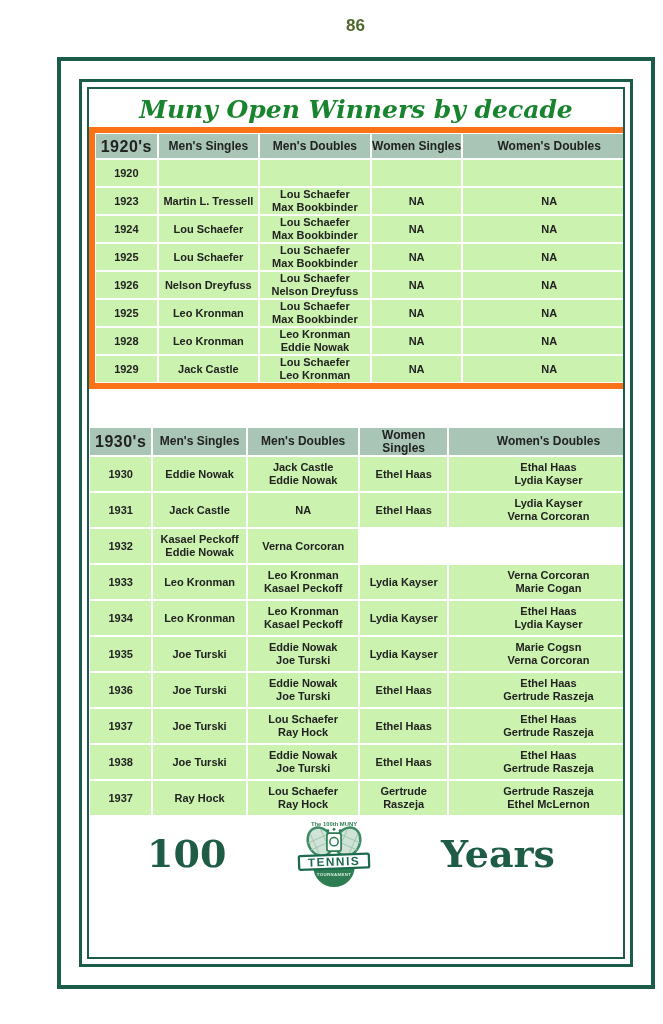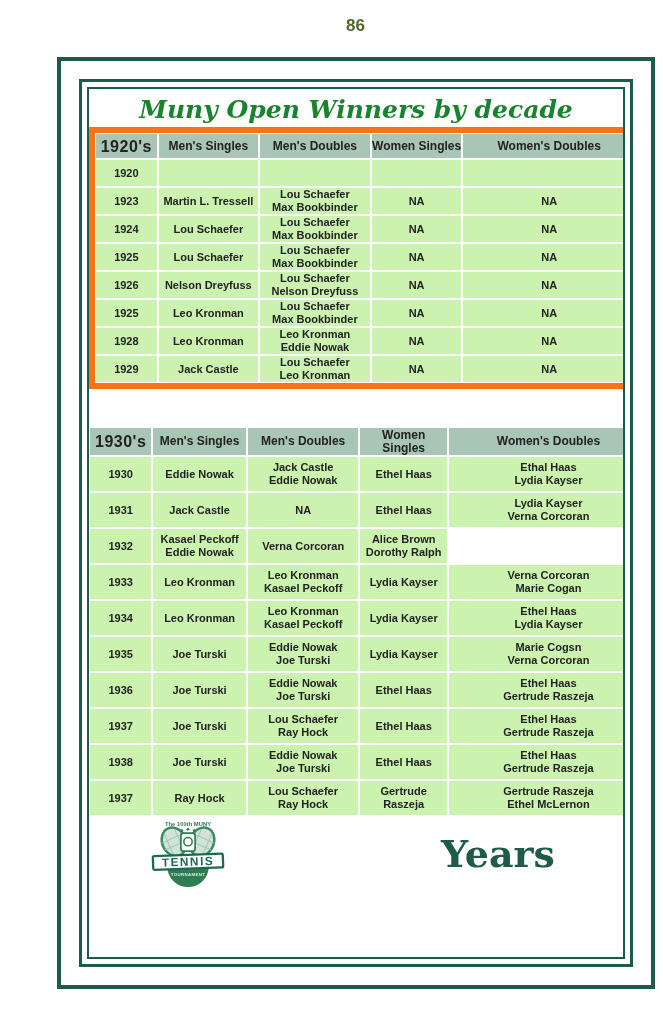--- a/index.html
+++ b/index.html
@@ -178,22 +178,20 @@
                 <div class="cell">Ethel Haas</div>
                 <div class="cell">Lydia Kayser
 Verna Corcoran</div>
               </div>
 
               <div class="row drow">
                 <div class="cell">1932</div>
                 <div class="cell">Kasael Peckoff
 Eddie Nowak</div>
                 <div class="cell">Verna Corcoran</div>
-                <div class="cell">Alice Brown
-Dorothy Ralph</div>
               </div>
 
               <div class="row drow">
                 <div class="cell">1933</div>
                 <div class="cell">Leo Kronman</div>
                 <div class="cell">Leo Kronman
 Kasael Peckoff</div>
                 <div class="cell">Lydia Kayser</div>
                 <div class="cell">Verna Corcoran
 Marie Cogan</div>
@@ -255,20 +253,21 @@
                 <div class="cell">Lou Schaefer
 Ray Hock</div>
                 <div class="cell">Gertrude Raszeja</div>
                 <div class="cell">Gertrude Raszeja
 Ethel McLernon</div>
               </div>
             </div>
         </div>
 
         <div class="footer">
+          <div class="big-num">100</div>
           <div class="logo-wrap">
             <svg viewBox="0 0 84 74" width="82" height="70">
               <text x="42" y="8" text-anchor="middle" font-size="6.2" font-weight="bold" fill="#2e7d52" font-family="Liberation Sans, sans-serif">The 100th MUNY</text>
 
               <g transform="rotate(-24 28 27)">
                 <ellipse cx="28" cy="25" rx="12.5" ry="15.5" fill="#cfe3d6" stroke="#3c8a63" stroke-width="2.6"></ellipse>
                 <path d="M22 13 V37 M34 13 V37 M15.5 21 H40.5 M15.5 29 H40.5" stroke="#9fc4ae" stroke-width="0.9" fill="none"></path>
                 <rect x="26" y="40" width="4" height="12" fill="#3c8a63"></rect>
               </g>
 

